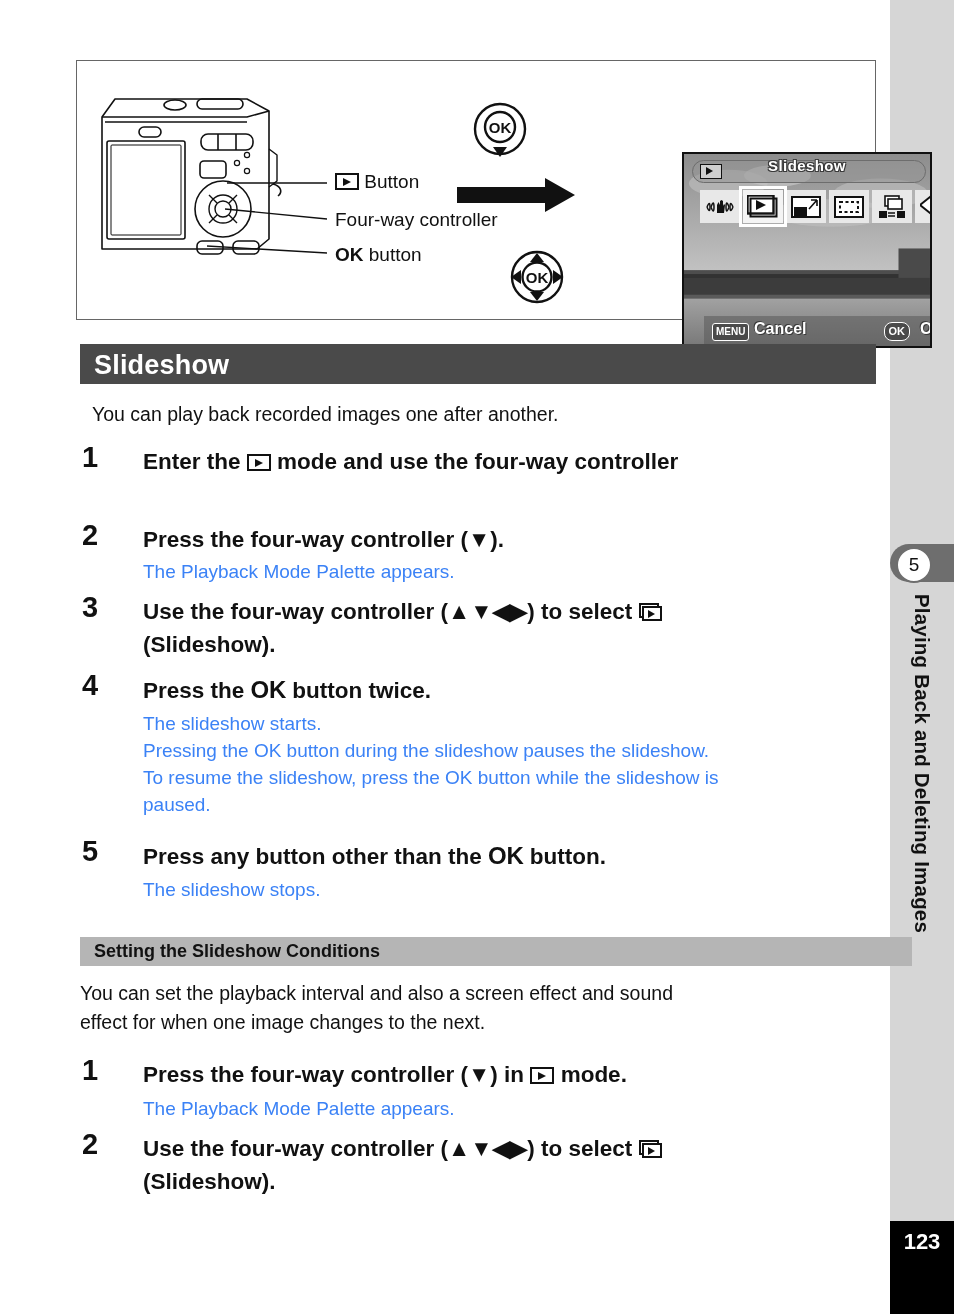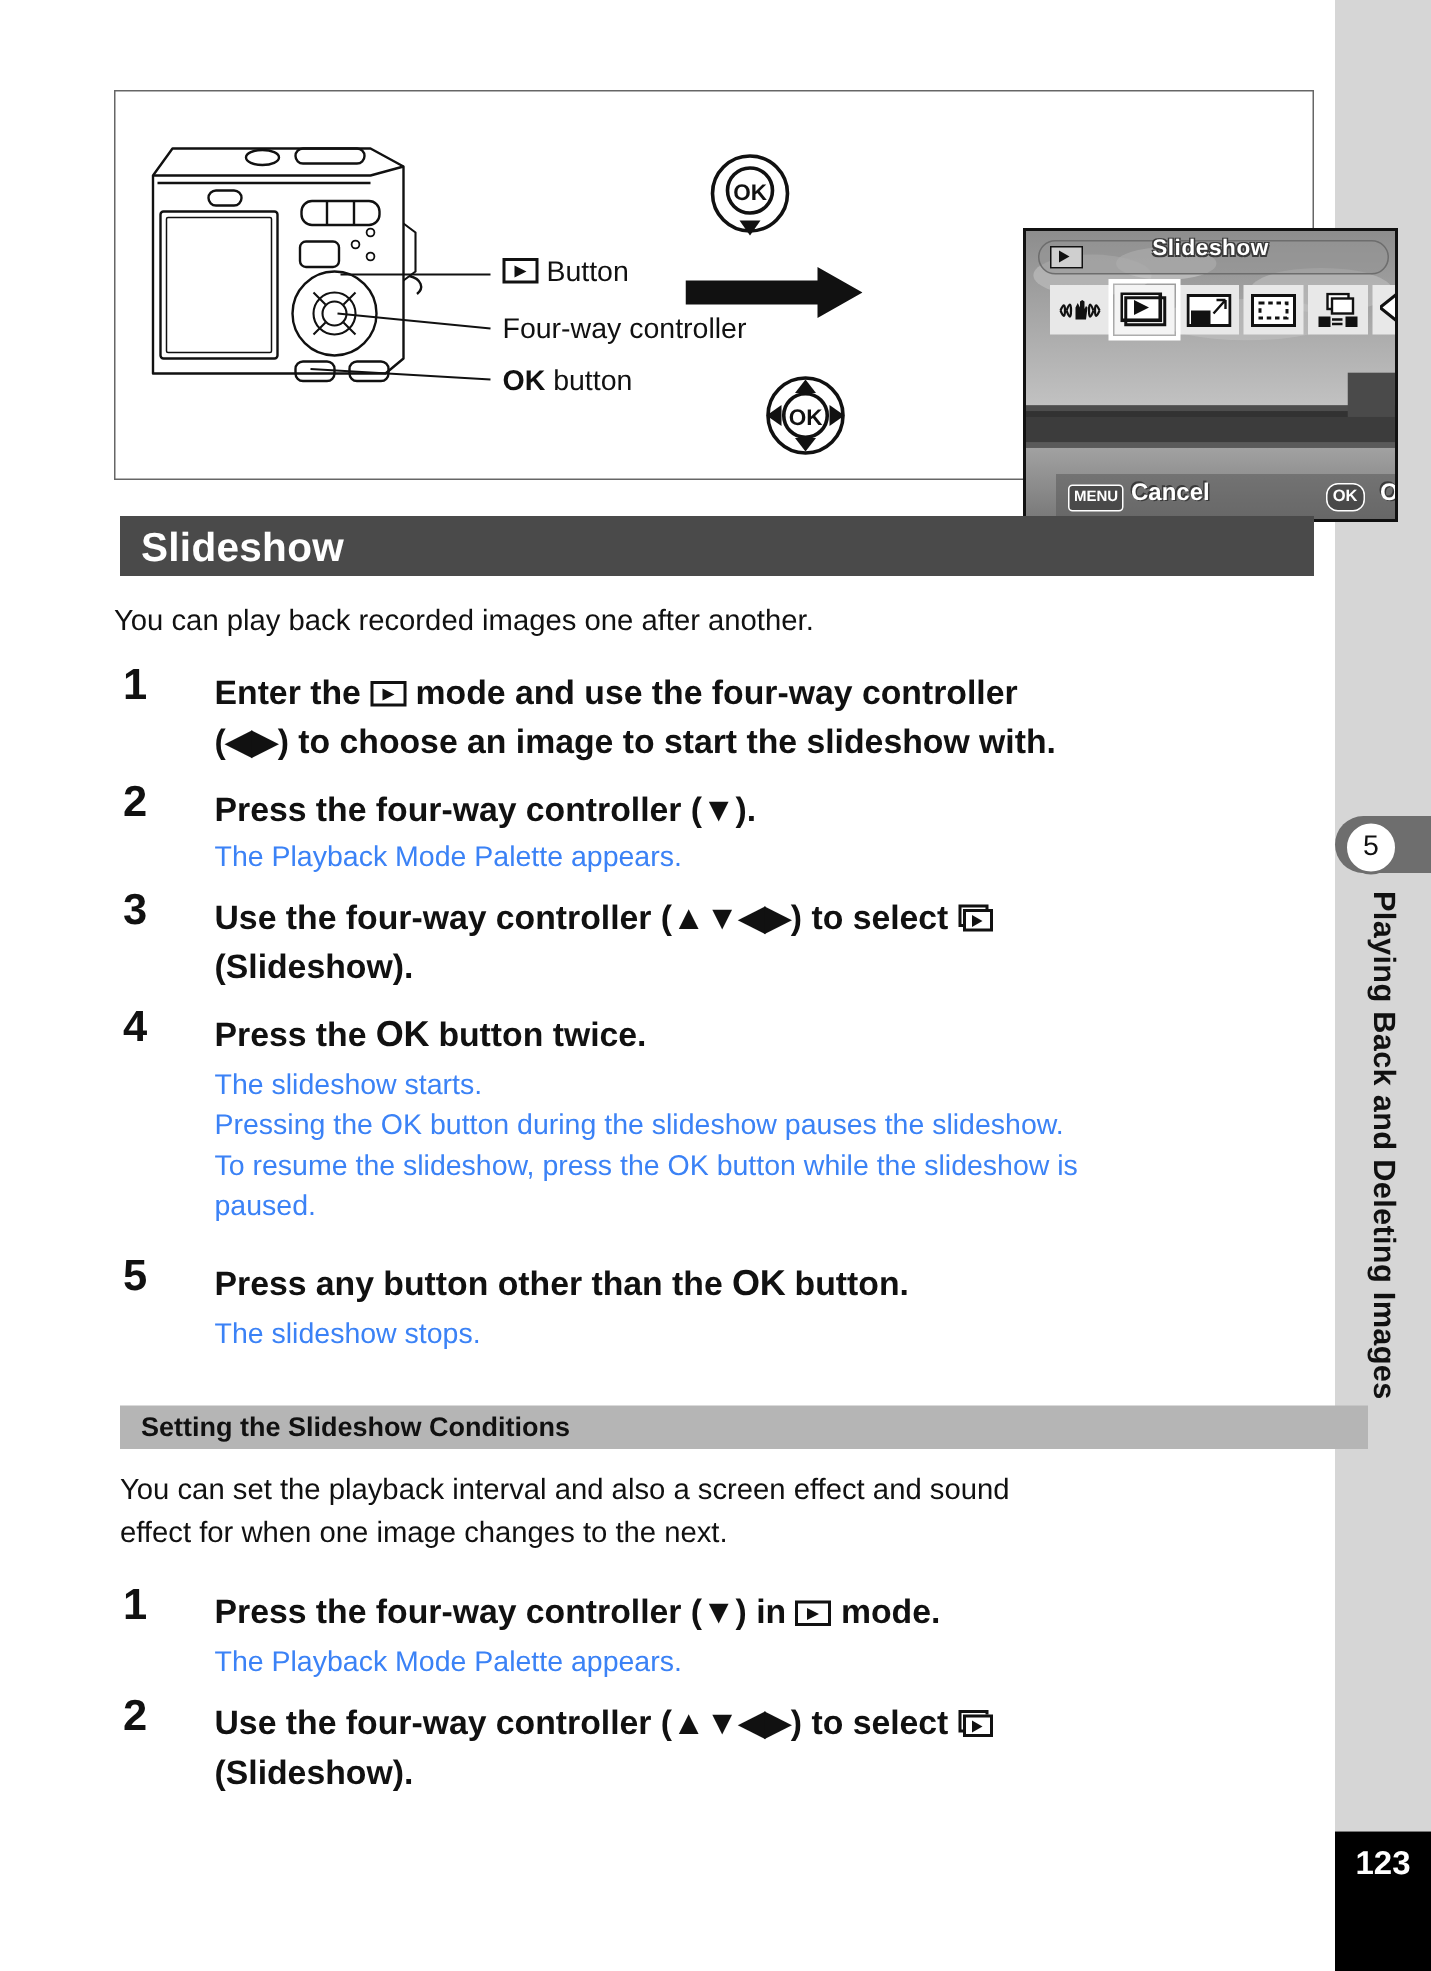--- a/index.html
+++ b/index.html
@@ -442,28 +442,27 @@
       <span class="ok-key">OK</span>
       <span class="ok-txt">OK</span>
     </div>
   </div>
 </div>
 
 <div class="h1bar">
   <span>Slideshow</span>
 </div>
 
-<div class="para" style="left:76px;top:400px;">You can play back recorded images one after another.</div>
+<div class="para" style="left:92px;top:400px;">You can play back recorded images one after another.</div>
 
 <div class="stepnum" style="left:82px;top:441px;">1</div>
 <div class="step" style="left:143px;top:446px;">
   <span>Enter the</span>
   <span class="ico-play"></span>
   <span>mode and use the four-way controller</span>
-  <div style="margin-top:2px;">(◀▶) to choose an image to start the slideshow with.</div>
 </div>
 
 <div class="stepnum" style="left:82px;top:519px;">2</div>
 <div class="step" style="left:143px;top:524px;">Press the four-way controller (▼).</div>
 <div class="sub" style="left:143px;top:558px;">The Playback Mode Palette appears.</div>
 
 <div class="stepnum" style="left:82px;top:591px;">3</div>
 <div class="step" style="left:143px;top:596px;">
   <span>Use the four-way controller (▲▼◀▶) to select</span>
   <span class="ico-slide"><i class="f1"></i><i class="f2"></i><i class="tr"></i></span>

